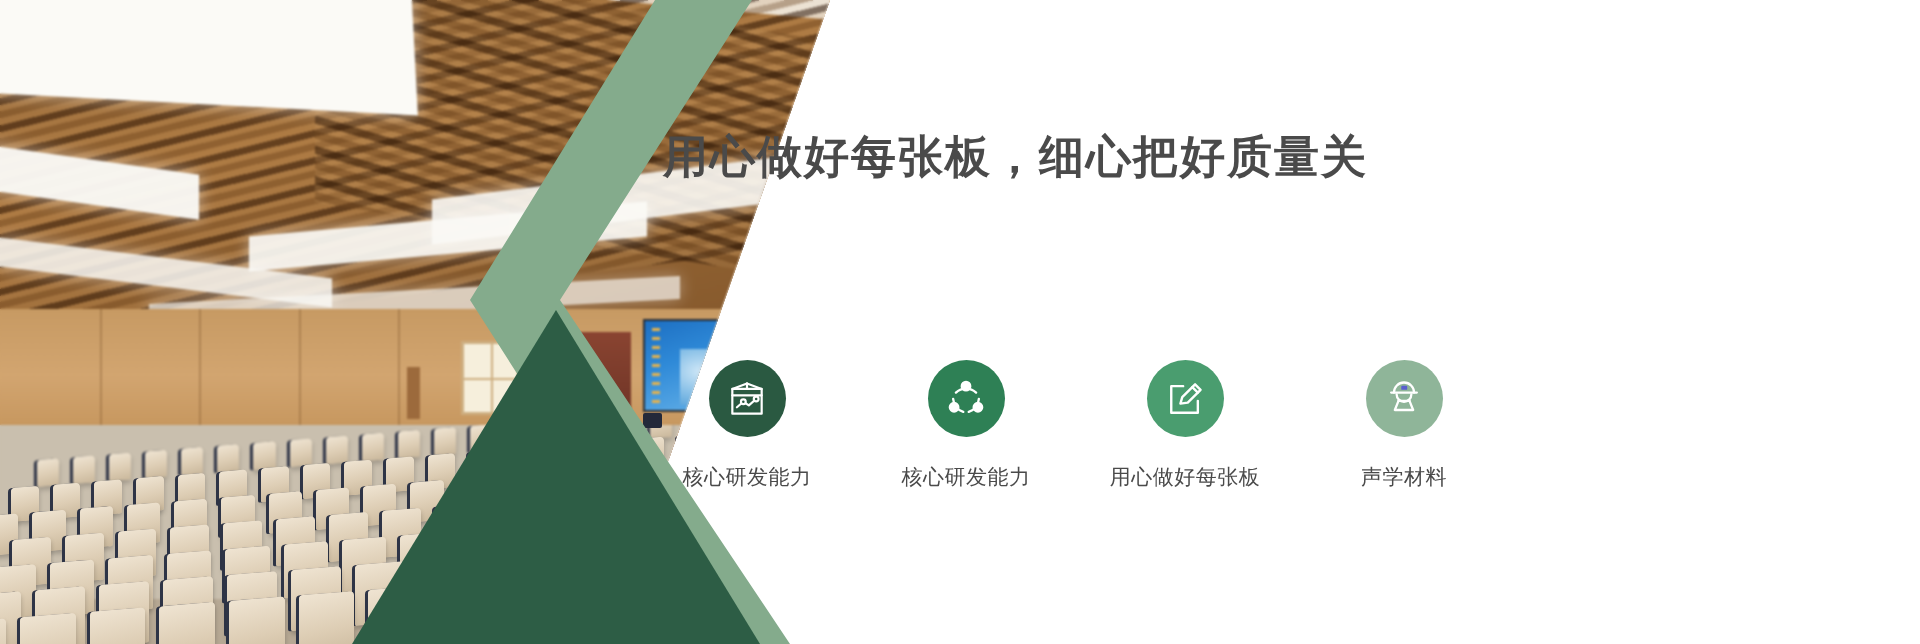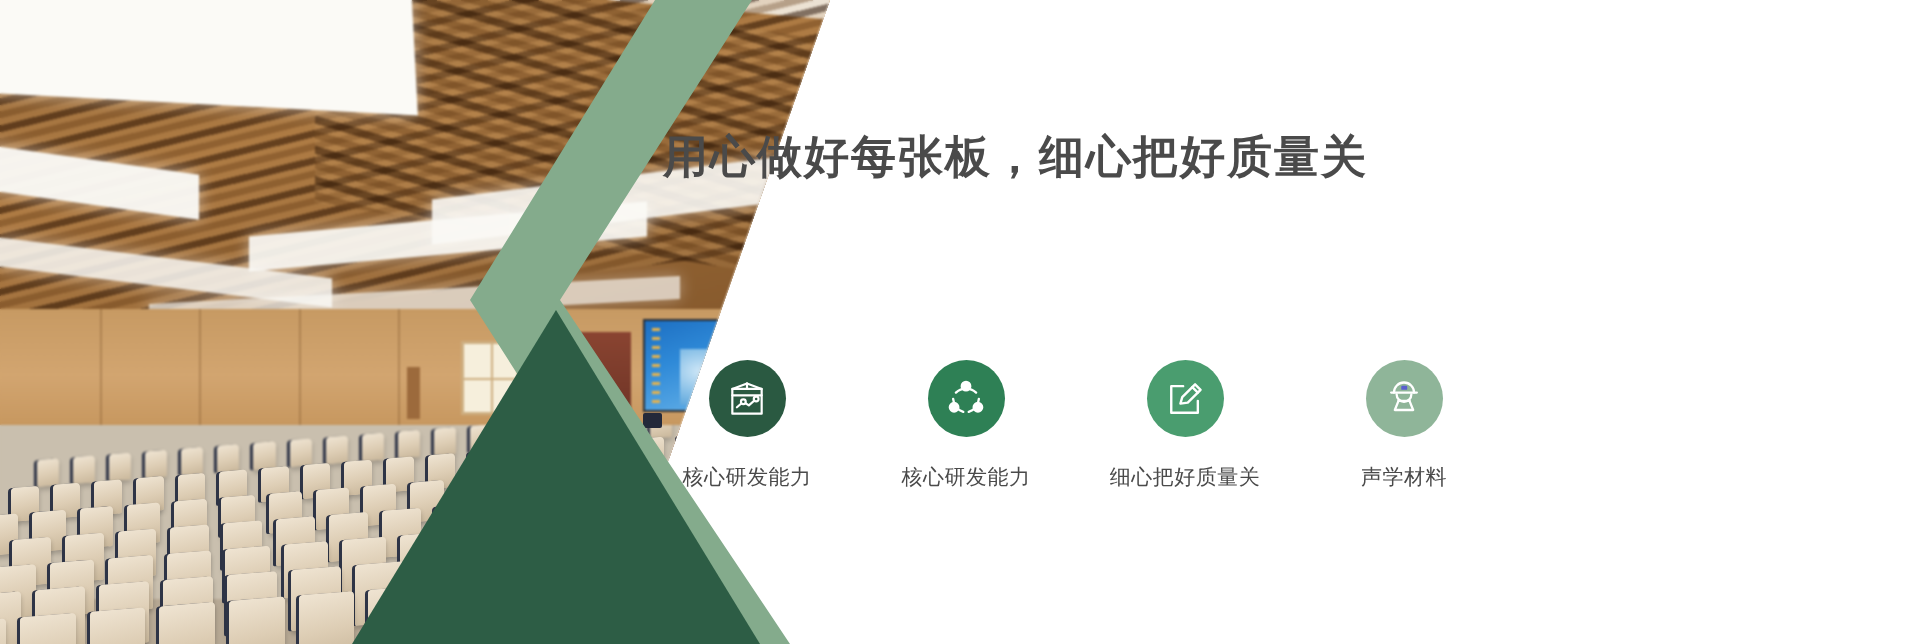--- a/index.html
+++ b/index.html
@@ -364,21 +364,21 @@
       </div>
 
       <div class="feature">
         <div class="circle" style="background:#4a9d6f">
           <svg viewBox="0 0 48 48" fill="none" stroke="#ffffff" stroke-width="2.6" stroke-linecap="round" stroke-linejoin="round">
             <path d="M38 26 L38 39 L9 39 L9 10 L22 10"></path>
             <path d="M19 29 L21 22 L35 8 L41 14 L27 28 Z"></path>
             <path d="M32 11 L38 17"></path>
           </svg>
         </div>
-        <div class="feature-label">细心把好质量关</div>
+        <div class="feature-label">用心做好每张板</div>
       </div>
 
       <div class="feature">
         <div class="circle" style="background:#8fb599">
           <svg viewBox="0 0 48 48" fill="none" stroke="#ffffff" stroke-width="2.5" stroke-linecap="round" stroke-linejoin="round">
             <path d="M13 17 A11 11 0 0 1 35 17"></path>
             <path d="M10 17 L38 17"></path>
             <rect x="21" y="9.5" width="6.5" height="4.5" rx="1" fill="#5a5fd0" stroke="none"></rect>
             <path d="M16 19 A8 8 0 0 0 32 19"></path>
             <path d="M18 26 L14 36 L34 36 L30 26"></path>

